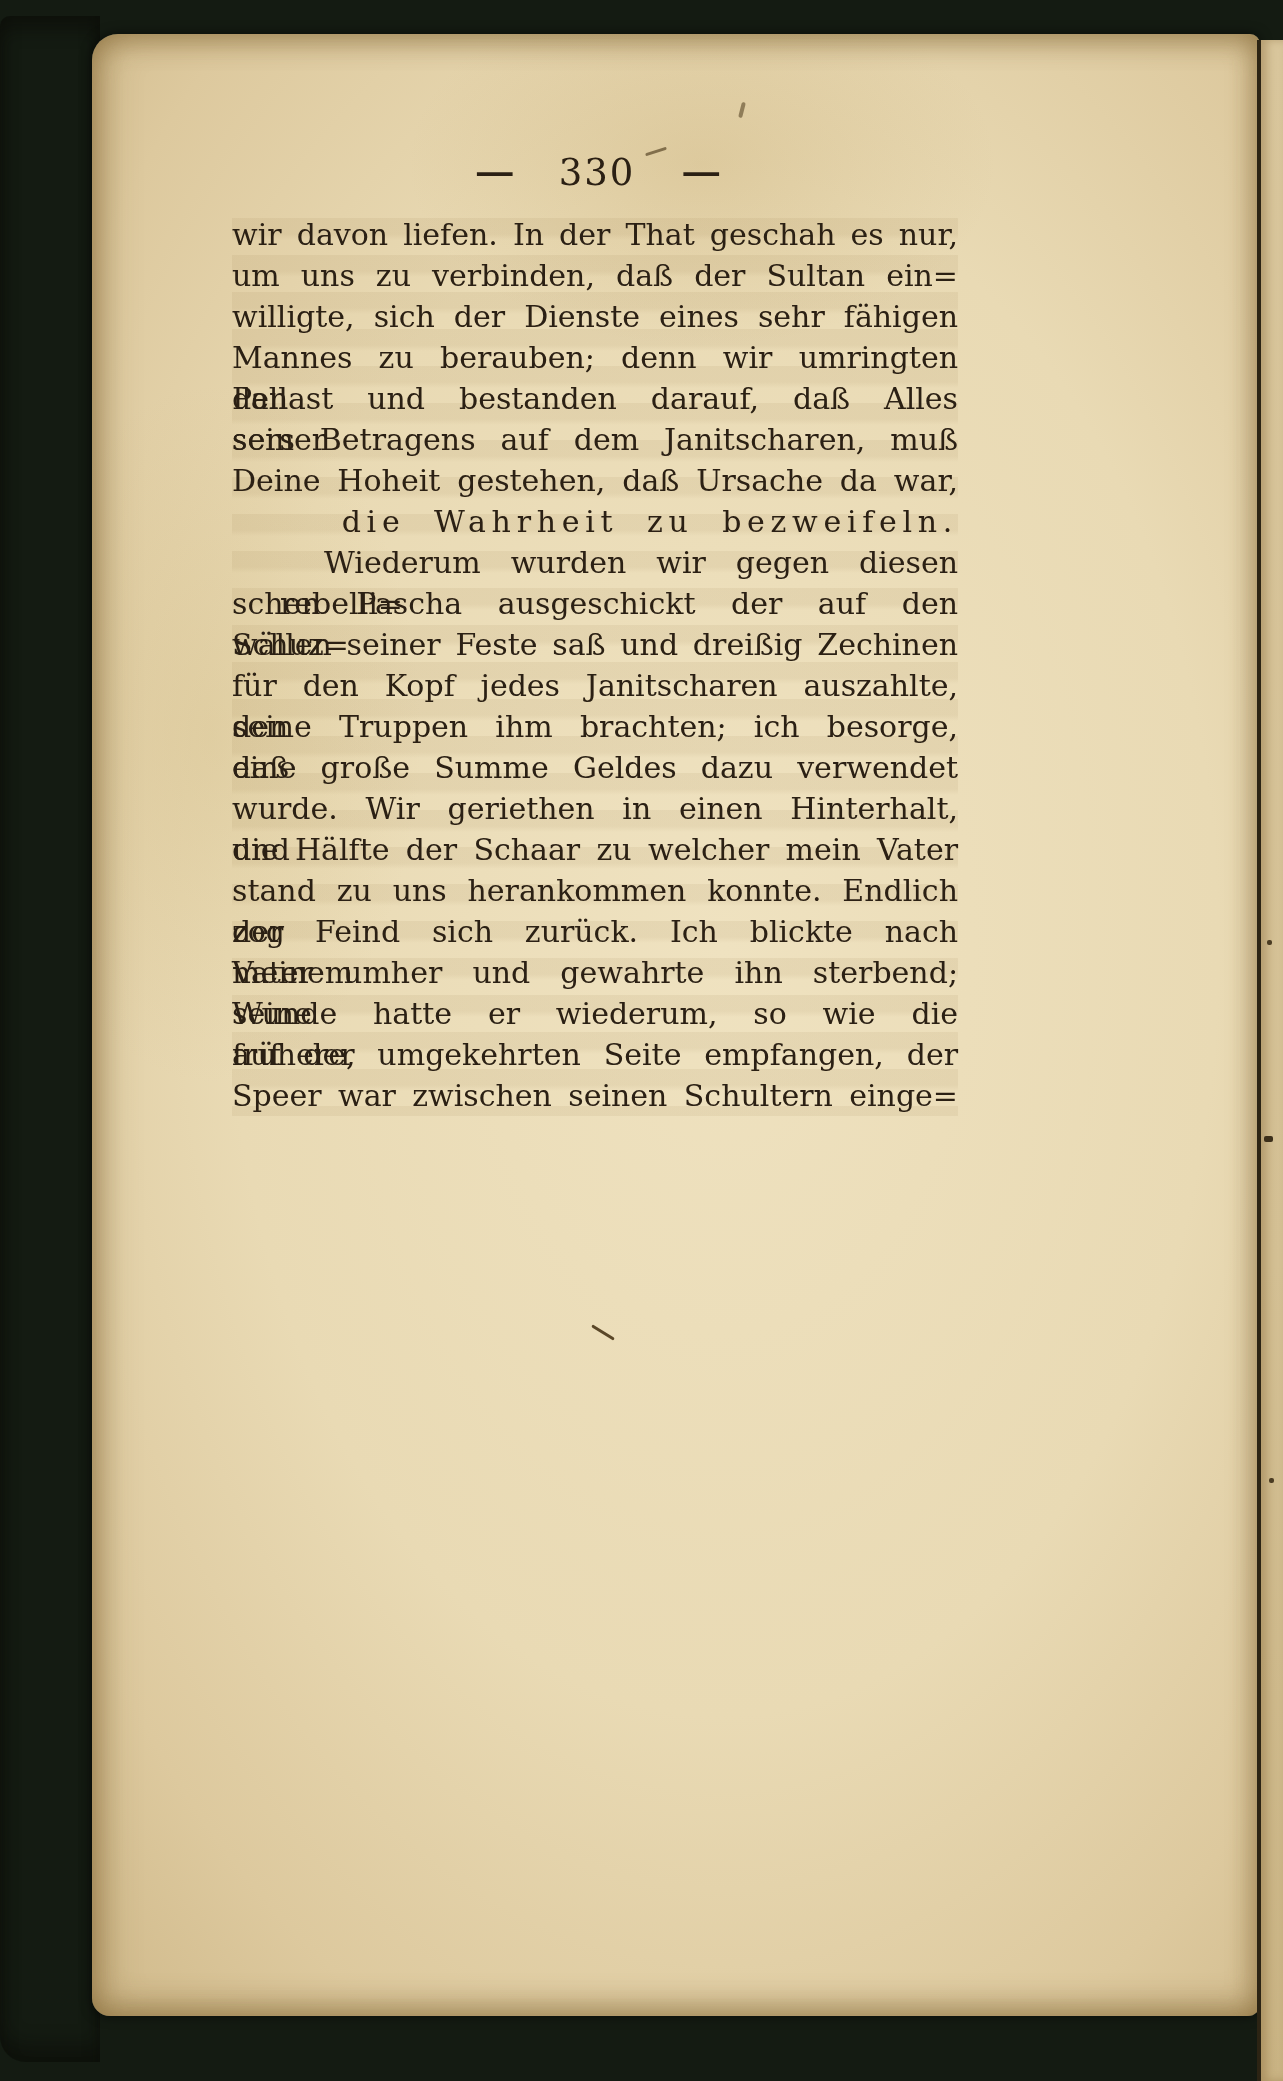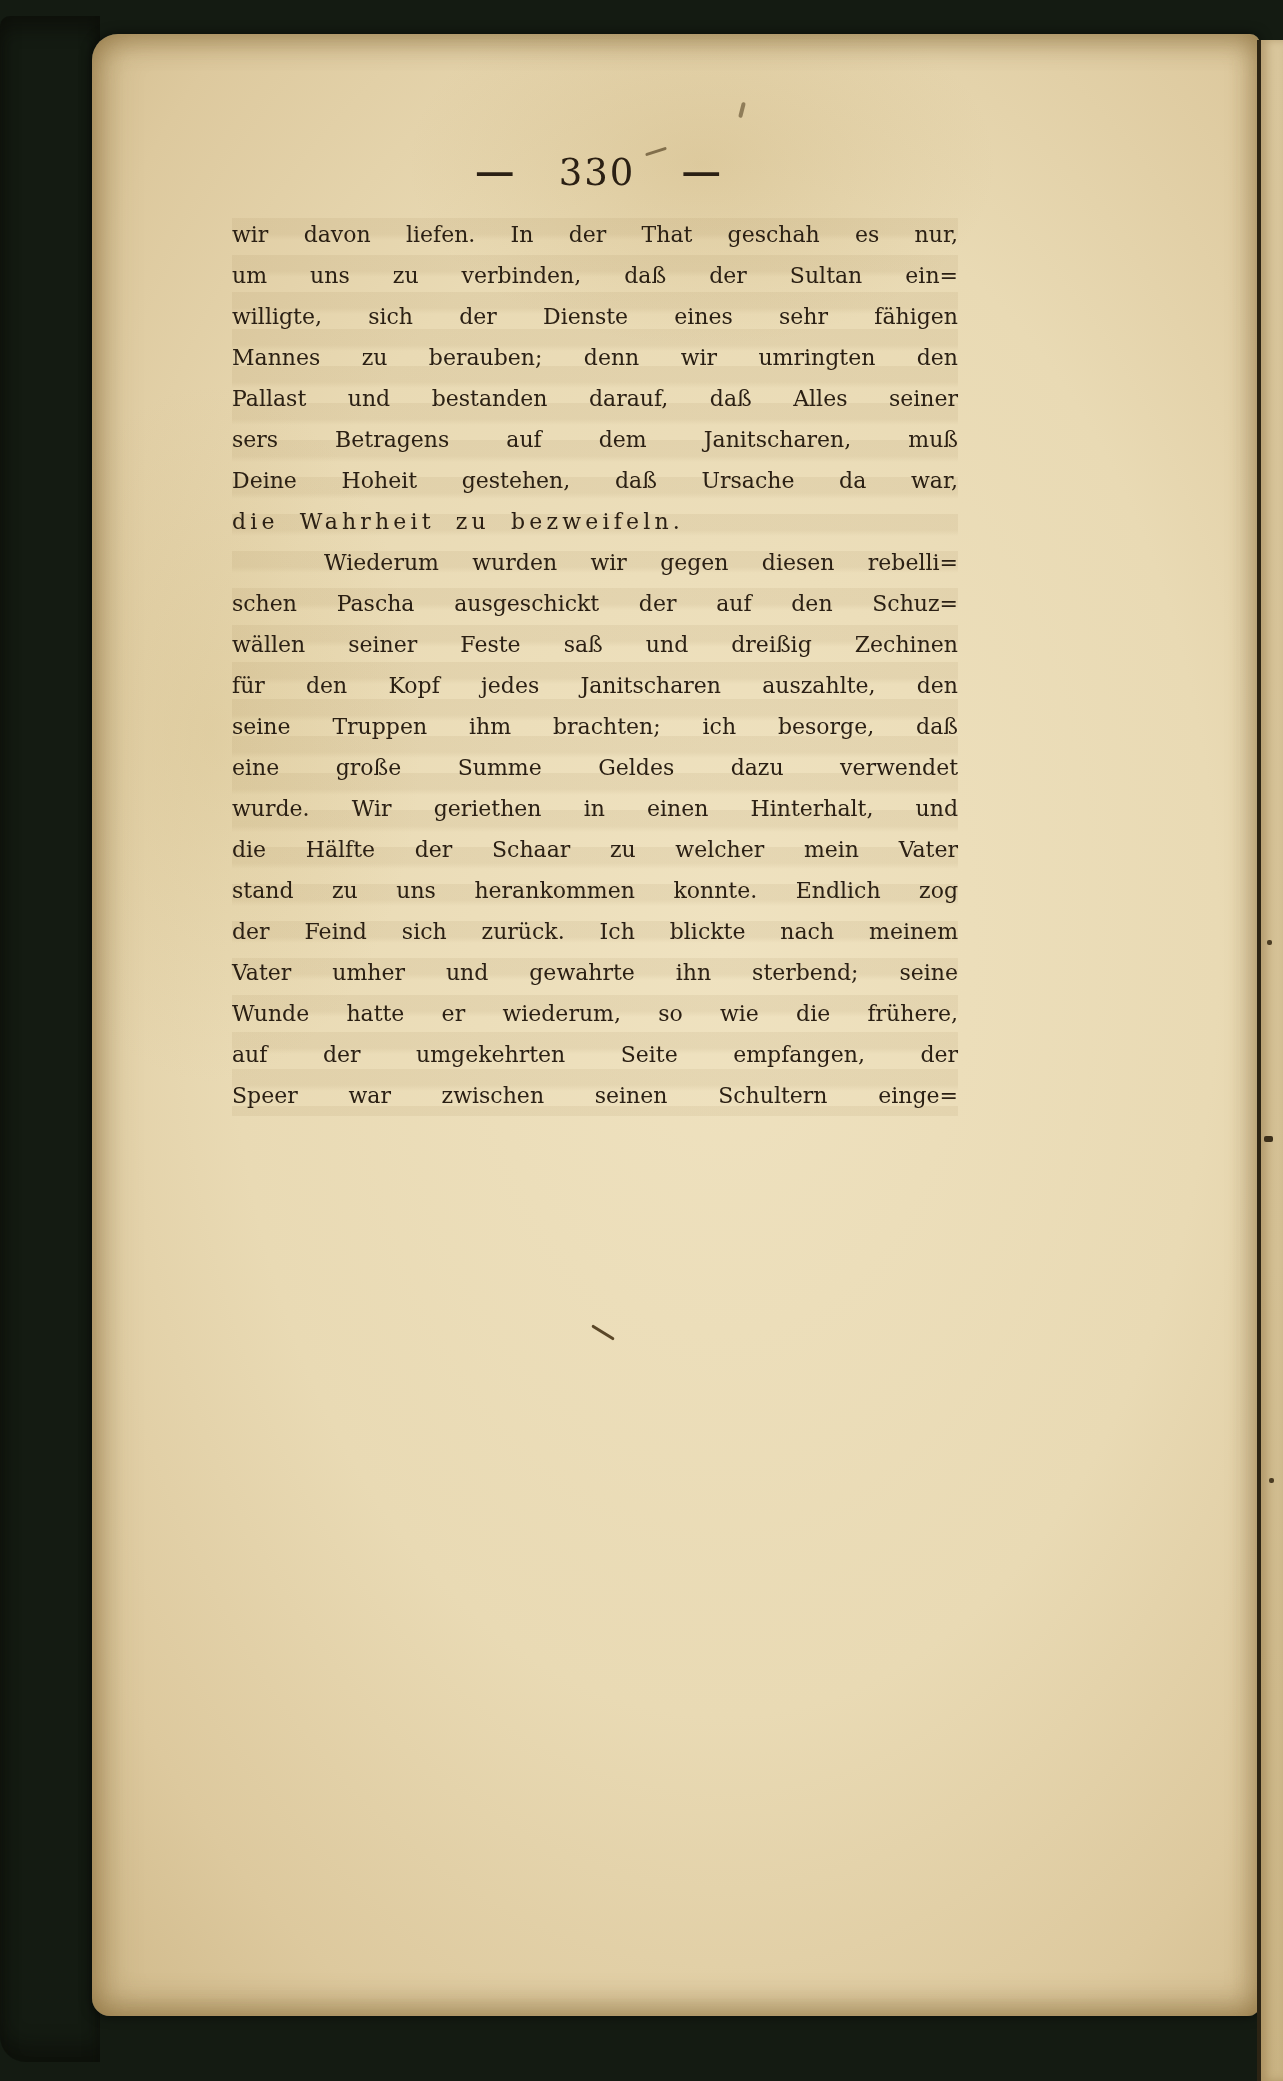--- a/index.html
+++ b/index.html
@@ -51,29 +51,29 @@
     display:flex;justify-content:center;align-items:center;gap:46px;
     color:#2b2014;
   }
   .header .dash{font-size:40px;font-weight:bold;letter-spacing:-2px;line-height:1;transform:scaleY(.8);}
   .header .pagenum{font-size:37px;letter-spacing:2px;line-height:1;}
 
   
   .textblock{
     position:absolute;left:140px;top:180px;width:726px;
     color:#2b2014;
-    font-size:22px;
+    font-size:30px;
     background:repeating-linear-gradient(180deg,
       rgba(140,110,60,.09) 4px, rgba(140,110,60,.09) 20px,
       rgba(140,110,60,0) 26px, rgba(140,110,60,0) 41px);
   }
   .line{
     height:41px;line-height:41px;white-space:nowrap;
     word-spacing:.14em;
-    text-align:left;
+    text-align:right;
   }
   .line.just{
     white-space:normal;
     text-align:justify;
     text-align-last:justify;
   }
   .line.indent{padding-left:44px;margin-left:48px;}
   .line.indent.just{text-indent:44px;padding-left:0;}
   .line.sperr{letter-spacing:.19em;word-spacing:.45em;}
 

